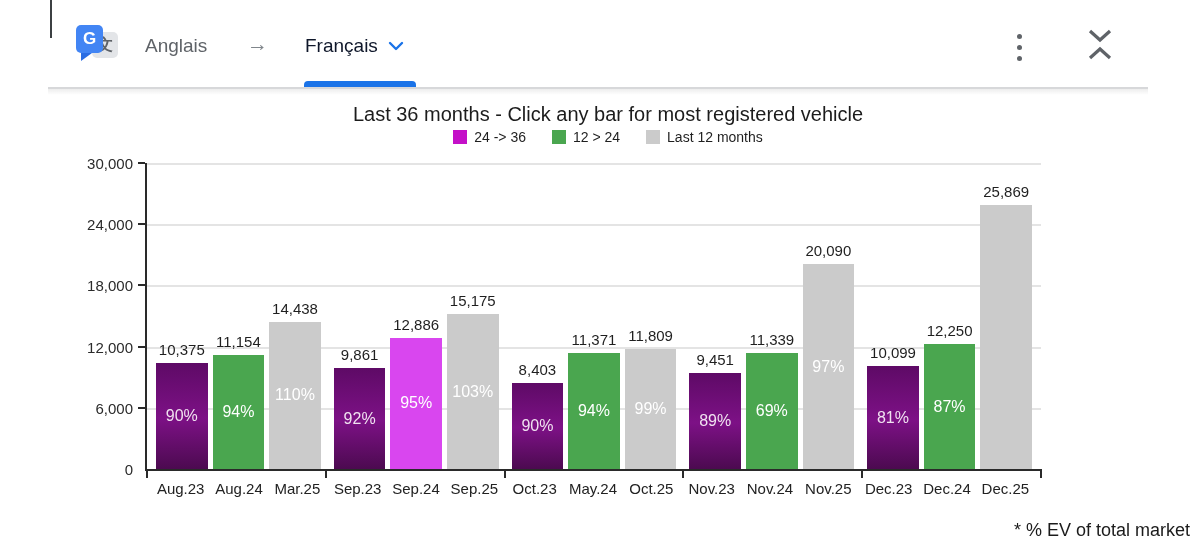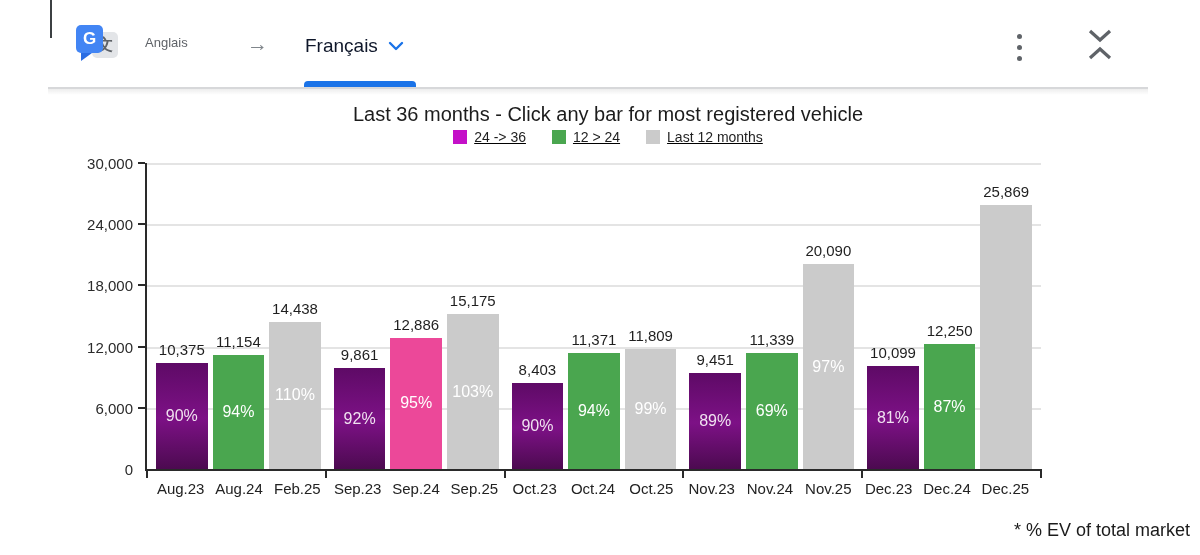--- a/index.html
+++ b/index.html
@@ -11,40 +11,40 @@
   .caret-line { position: absolute; left: 50px; top: 0; width: 2px; height: 38px; background: #3c4043; }
   .gt-icon { position: absolute; left: 76px; top: 25px; width: 42px; height: 40px; }
   .gt-gray { position: absolute; right: 0; top: 7px; width: 26px; height: 26px; background: #e3e5e8;
     border-radius: 5px; color: #5f6368; font-size: 16px; font-weight: bold;
     display: flex; align-items: center; justify-content: center; }
   .gt-blue { position: absolute; left: 0; top: 0; width: 27px; height: 28px; background: #4285f4;
     border-radius: 5px; color: #fff; font-size: 17px; font-weight: bold;
     display: flex; align-items: center; justify-content: center; z-index: 1; }
   .gt-fold { position: absolute; left: 5px; top: 28px; width: 0; height: 0; z-index: 1;
     border-top: 8px solid #2b6de3; border-right: 11px solid transparent; }
-  .src-lang { position: absolute; left: 145px; top: 35px; font-size: 13px; color: #5f6368; cursor: pointer; }
+  .src-lang { position: absolute; left: 145px; top: 35px; font-size: 19px; color: #5f6368; cursor: pointer; }
   .arrow-right { position: absolute; left: 247px; top: 32px; font-size: 21px; color: #80868b; }
   .tgt-lang { position: absolute; left: 305px; top: 35px; font-size: 19px; color: #0f172a;
     display: flex; align-items: center; gap: 10px; cursor: pointer; }
   .tab-indicator { position: absolute; left: 304px; top: 81px; width: 112px; height: 7px;
     background: #1a73e8; border-radius: 4px 4px 0 0; }
   .kebab { position: absolute; left: 1010px; top: 31px; width: 18px; height: 32px;
     display: flex; flex-direction: column; align-items: center; justify-content: center; gap: 6px; cursor: pointer; }
   .kebab i { width: 5px; height: 5px; border-radius: 50%; background: #5f6368; }
   .collapse-btn { position: absolute; left: 1083px; top: 26px; cursor: pointer; }
   .top-divider { position: absolute; left: 48px; top: 87px; width: 1100px; height: 2px; background: #d7d8da; }
   .top-divider::after { content: ""; position: absolute; left: 0; top: 2px; width: 100%; height: 6px;
     background: linear-gradient(180deg, rgba(0,0,0,0.07), rgba(0,0,0,0)); }
 
   
   .chart-title { position: absolute; top: 103px; left: 0; width: 1216px; text-align: center;
     font-size: 20px; color: #1c1c1c; }
   .legend { position: absolute; top: 129px; left: 0; width: 1216px;
     display: flex; justify-content: center; align-items: center; gap: 26px; }
-  .legend-item { display: flex; align-items: center; gap: 7px; text-decoration: underline; }
+  .legend-item { display: flex; align-items: center; gap: 7px; }
   .legend-item .swatch { width: 14px; height: 14px; display: inline-block; }
   .legend-item .legend-label { font-size: 14px; color: #1f1f1f; }
 
   .plot { position: absolute; left: 145px; top: 163px; width: 896px; height: 308px;
     border-left: 2px solid #2a2a2a; border-bottom: 2px solid #2a2a2a; }
   .gridline { position: absolute; left: 0; right: 0; height: 2px; background: #e4e4e4; z-index: 0; }
   .ylabel { position: absolute; right: calc(100% + 14px); transform: translateY(-50%);
     font-size: 15px; color: #2b2b2b; white-space: nowrap; }
   .ytick { position: absolute; left: -9px; width: 7px; height: 2px; background: #2a2a2a;
     transform: translateY(-50%); }
@@ -144,21 +144,21 @@
             <div class="bar s2" style="height: 48.1267%; background: rgb(203, 203, 203);">
               <span class="value-label">14,438</span>
               <span class="pct">110%</span>
             </div>
           </div>
           <div class="bar-group">
             <div class="bar s0" style="height: 32.87%; background: linear-gradient(rgb(94, 10, 102) 0%, rgb(125, 17, 134) 52%, rgb(76, 10, 80) 100%);">
               <span class="value-label">9,861</span>
               <span class="pct">92%</span>
             </div>
-            <div class="bar s1" style="height: 42.9533%; background: #ec4899;">
+            <div class="bar s1" style="height: 42.9533%; background: #d946ef;">
               <span class="value-label">12,886</span>
               <span class="pct">95%</span>
             </div>
             <div class="bar s2" style="height: 50.5833%; background: rgb(203, 203, 203);">
               <span class="value-label">15,175</span>
               <span class="pct">103%</span>
             </div>
           </div>
           <div class="bar-group">
             <div class="bar s0" style="height: 28.01%; background: linear-gradient(rgb(94, 10, 102) 0%, rgb(125, 17, 134) 52%, rgb(76, 10, 80) 100%);">
@@ -222,30 +222,30 @@
         <div class="xtick" style="left: 20%;"></div>
         <div class="xtick" style="left: 40%;"></div>
         <div class="xtick" style="left: 60%;"></div>
         <div class="xtick" style="left: 80%;"></div>
         <div class="xtick" style="left: 100%;"></div>
       </div>
     <div class="xlabels">
         <div class="xlabel-group">
           <span>Aug.23</span>
           <span>Aug.24</span>
-          <span>Feb.25</span>
+          <span>Mar.25</span>
         </div>
         <div class="xlabel-group">
           <span>Sep.23</span>
           <span>Sep.24</span>
           <span>Sep.25</span>
         </div>
         <div class="xlabel-group">
           <span>Oct.23</span>
-          <span>Oct.24</span>
+          <span>May.24</span>
           <span>Oct.25</span>
         </div>
         <div class="xlabel-group">
           <span>Nov.23</span>
           <span>Nov.24</span>
           <span>Nov.25</span>
         </div>
         <div class="xlabel-group">
           <span>Dec.23</span>
           <span>Dec.24</span>

